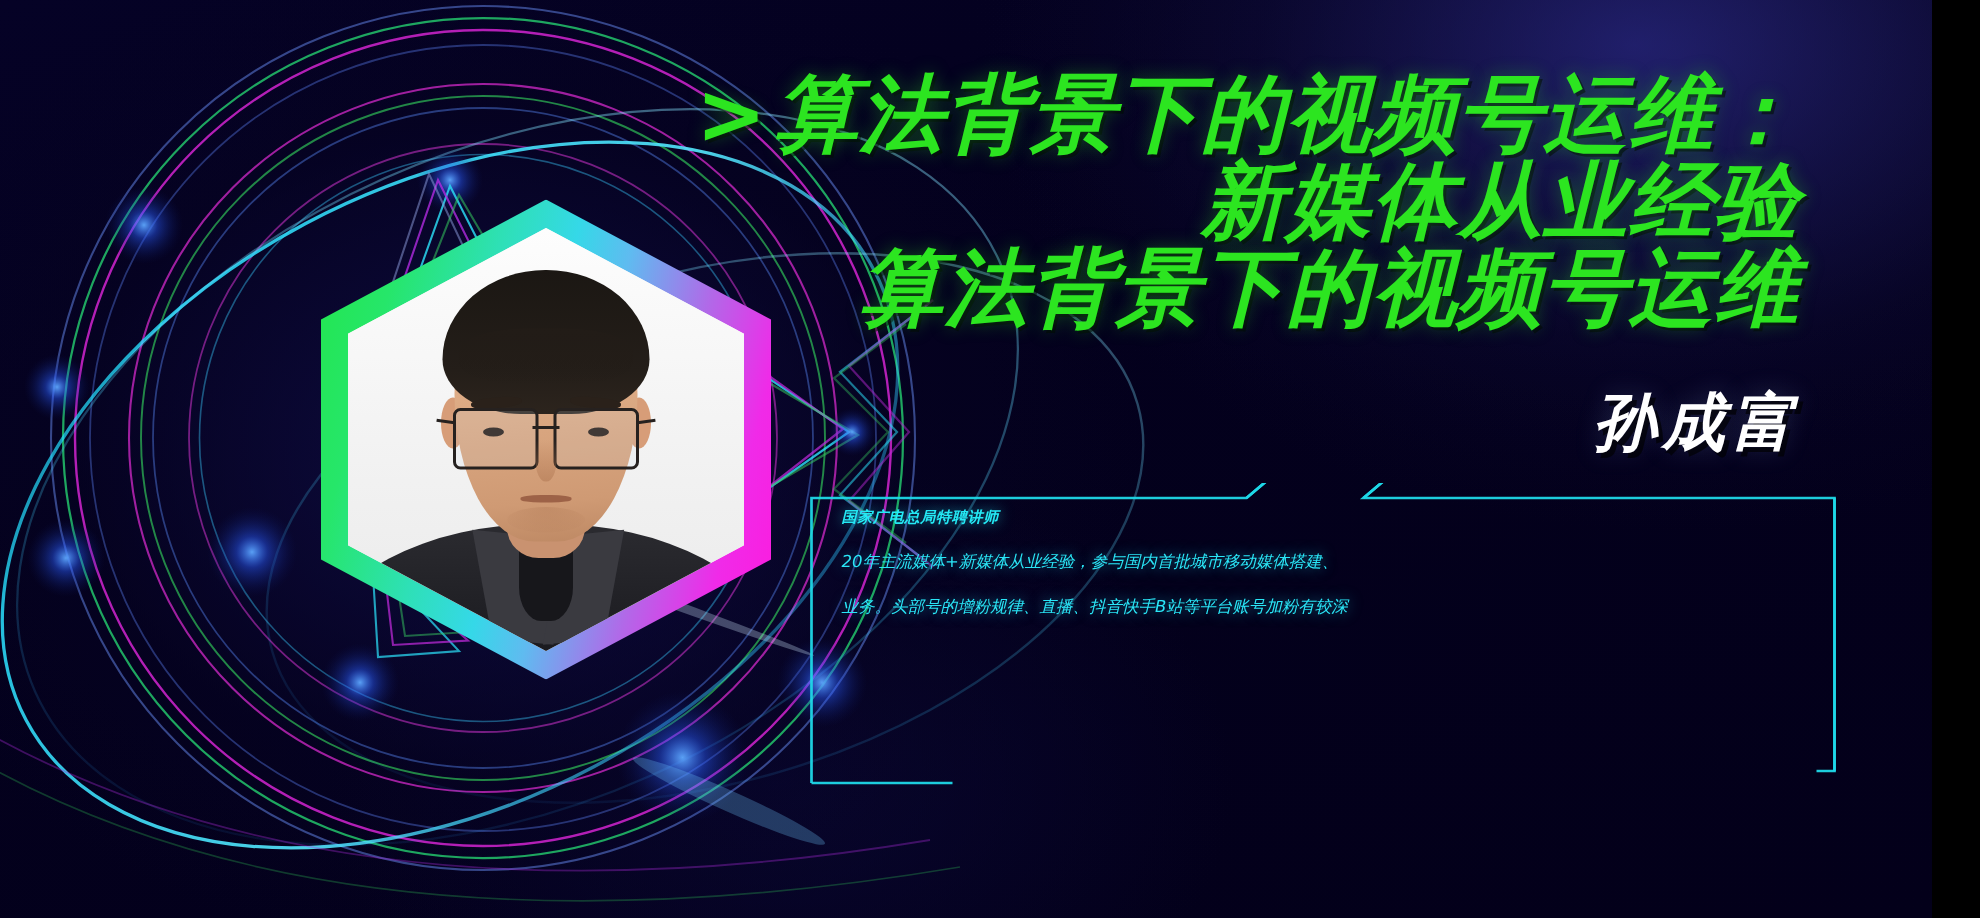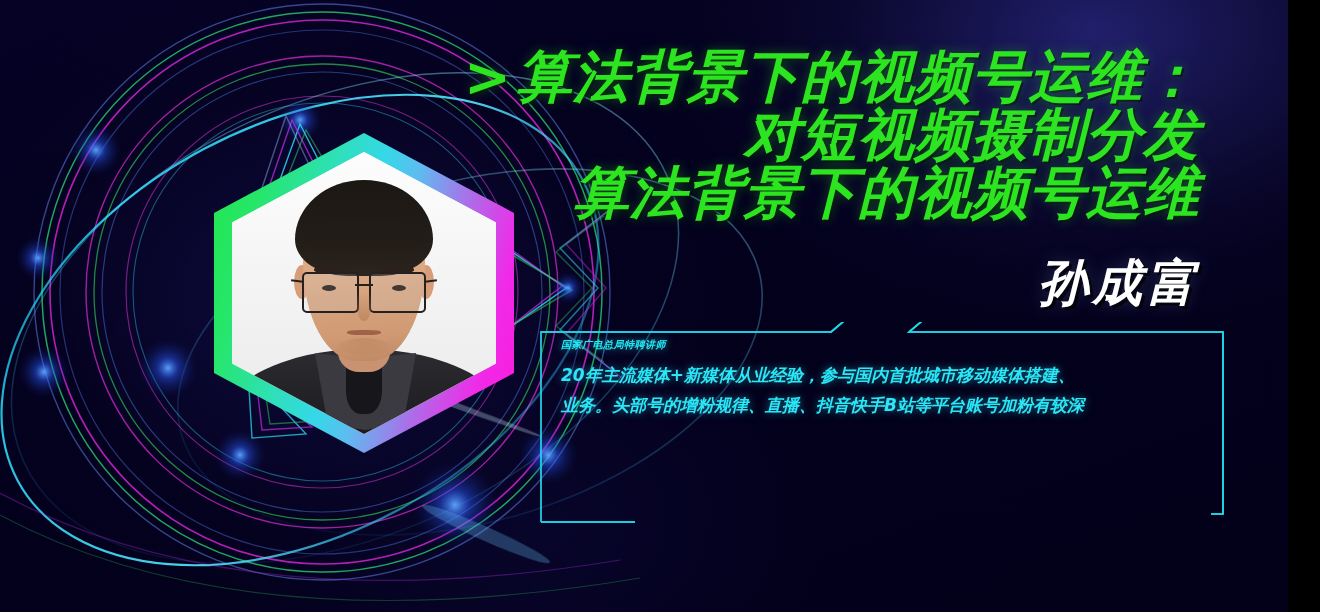--- a/index.html
+++ b/index.html
@@ -98,21 +98,21 @@
     color:#2ce520;letter-spacing:1px;white-space:nowrap;
     text-shadow:0 0 12px rgba(44,229,32,.35), 2px 2px 0 rgba(0,0,0,.55);
     font-family:"DejaVu Sans","Liberation Sans",sans-serif;
   }
   .t-line .chev{margin-right:4px;font-style:normal;font-weight:bold;}
 
   #nameBlock{
     position:absolute;right:88px;top:248px;width:640px;text-align:right;
   }
   #nameBlock .nm{
-    font-size:50px;line-height:70px;font-weight:bold;font-style:italic;
+    font-size:42px;line-height:70px;font-weight:bold;font-style:italic;
     color:#ffffff;letter-spacing:4px;white-space:nowrap;
     text-shadow:3px 3px 0 rgba(0,0,0,.65), 0 0 18px rgba(160,200,255,.22);
     font-family:Liberation Serif, serif;
     padding-left:24px;
   }
 
   
   #bioBox{
     position:absolute;left:539px;top:322px;width:686px;height:202px;
   }
@@ -120,21 +120,21 @@
   .bio-text{
     position:absolute;left:22px;top:16px;right:8px;
   }
   .bio-head{
     font-size:10px;font-weight:bold;font-style:italic;color:#24e9f5;
     letter-spacing:.5px;margin-bottom:8px;white-space:nowrap;
     text-shadow:0 0 9px rgba(36,233,245,.55);
     font-family:"DejaVu Sans","Liberation Sans",sans-serif;
   }
   .bio-p{
-    font-size:17px;line-height:30px;font-weight:bold;font-style:italic;
+    font-size:11px;line-height:30px;font-weight:normal;font-style:italic;
     color:#2ae6f7;letter-spacing:0px;
     text-shadow:0 0 9px rgba(42,230,247,.5);
     font-family:"DejaVu Sans","Liberation Sans",sans-serif;
   }
   .bio-p .ln{display:block;white-space:nowrap;}
 </style>
 </head>
 <body>
 
 <div id="poster">
@@ -260,21 +260,21 @@
       <div class="p-nose"></div>
       <div class="p-mouth"></div>
       <div class="p-chin"></div>
     </div>
   </div>
 
   <div id="titleBlock">
     <div class="t-line">
       <span class="chev">&gt;</span><span>算法背景下的视频号运维：</span>
     </div>
-    <div class="t-line">对短视频摄制分发</div>
+    <div class="t-line">新媒体从业经验</div>
     <div class="t-line">算法背景下的视频号运维</div>
   </div>
 
   <div id="nameBlock">
     <div class="nm">孙成富</div>
   </div>
 
   <div id="bioBox">
     <svg class="bio-frame" width="686" height="202" viewBox="0 0 686 202" xmlns="http://www.w3.org/2000/svg">
 

